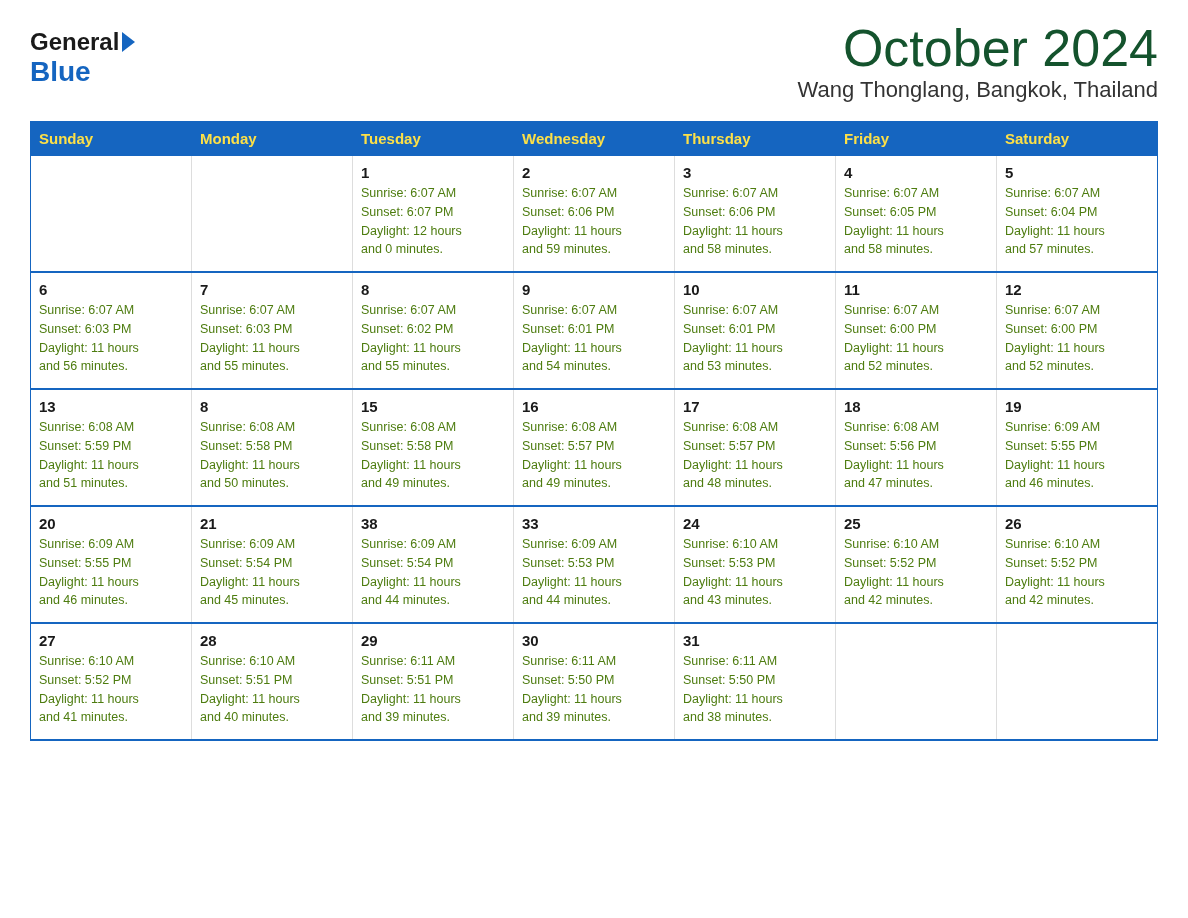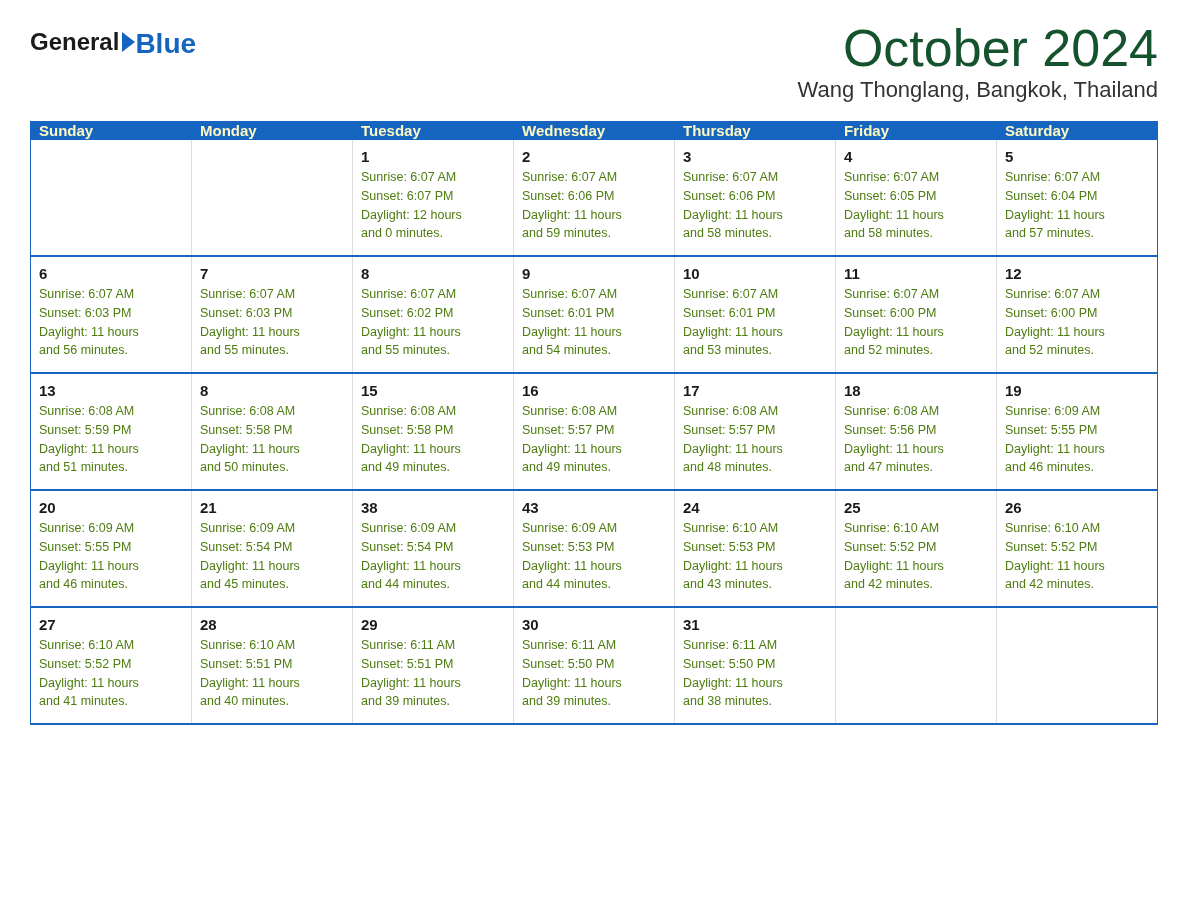--- a/index.html
+++ b/index.html
@@ -11,21 +11,21 @@
       padding: 20px 30px;
     }
     .header {
       display: flex;
       justify-content: space-between;
       align-items: flex-start;
       margin-bottom: 18px;
     }
     .logo {
       display: flex;
-      flex-direction: row;
+      flex-direction: column;
       align-items: flex-start;
       padding-top: 8px;
     }
     .title-block {
       text-align: right;
     }
     .title-block h1 {
       font-size: 52px;
       font-weight: 300;
       color: #14532d;
@@ -38,24 +38,24 @@
     }
     table {
       width: 100%;
       border-collapse: collapse;
       table-layout: fixed;
     }
     thead tr {
       background-color: #1565c0;
     }
     thead th {
-      color: #fef9c3;
+      color: #fde047;
       font-size: 15px;
       font-weight: 600;
-      padding: 0 8px;
+      padding: 8px 8px;
       text-align: left;
       border: 1px solid #1565c0;
     }
     tbody tr {
       border-bottom: 2px solid #1565c0;
     }
     tbody td {
       vertical-align: top;
       padding: 8px 8px 12px 8px;
       font-size: 13px;
@@ -300,21 +300,21 @@
 and 45 minutes.</div>
         </td>
         <td>
           <span class="day-number">38</span>
           <div class="day-info" style="white-space: pre-line;">Sunrise: 6:09 AM
 Sunset: 5:54 PM
 Daylight: 11 hours
 and 44 minutes.</div>
         </td>
         <td>
-          <span class="day-number">43</span>
+          <span class="day-number">33</span>
           <div class="day-info" style="white-space: pre-line;">Sunrise: 6:09 AM
 Sunset: 5:53 PM
 Daylight: 11 hours
 and 44 minutes.</div>
         </td>
         <td>
           <span class="day-number">24</span>
           <div class="day-info" style="white-space: pre-line;">Sunrise: 6:10 AM
 Sunset: 5:53 PM
 Daylight: 11 hours

